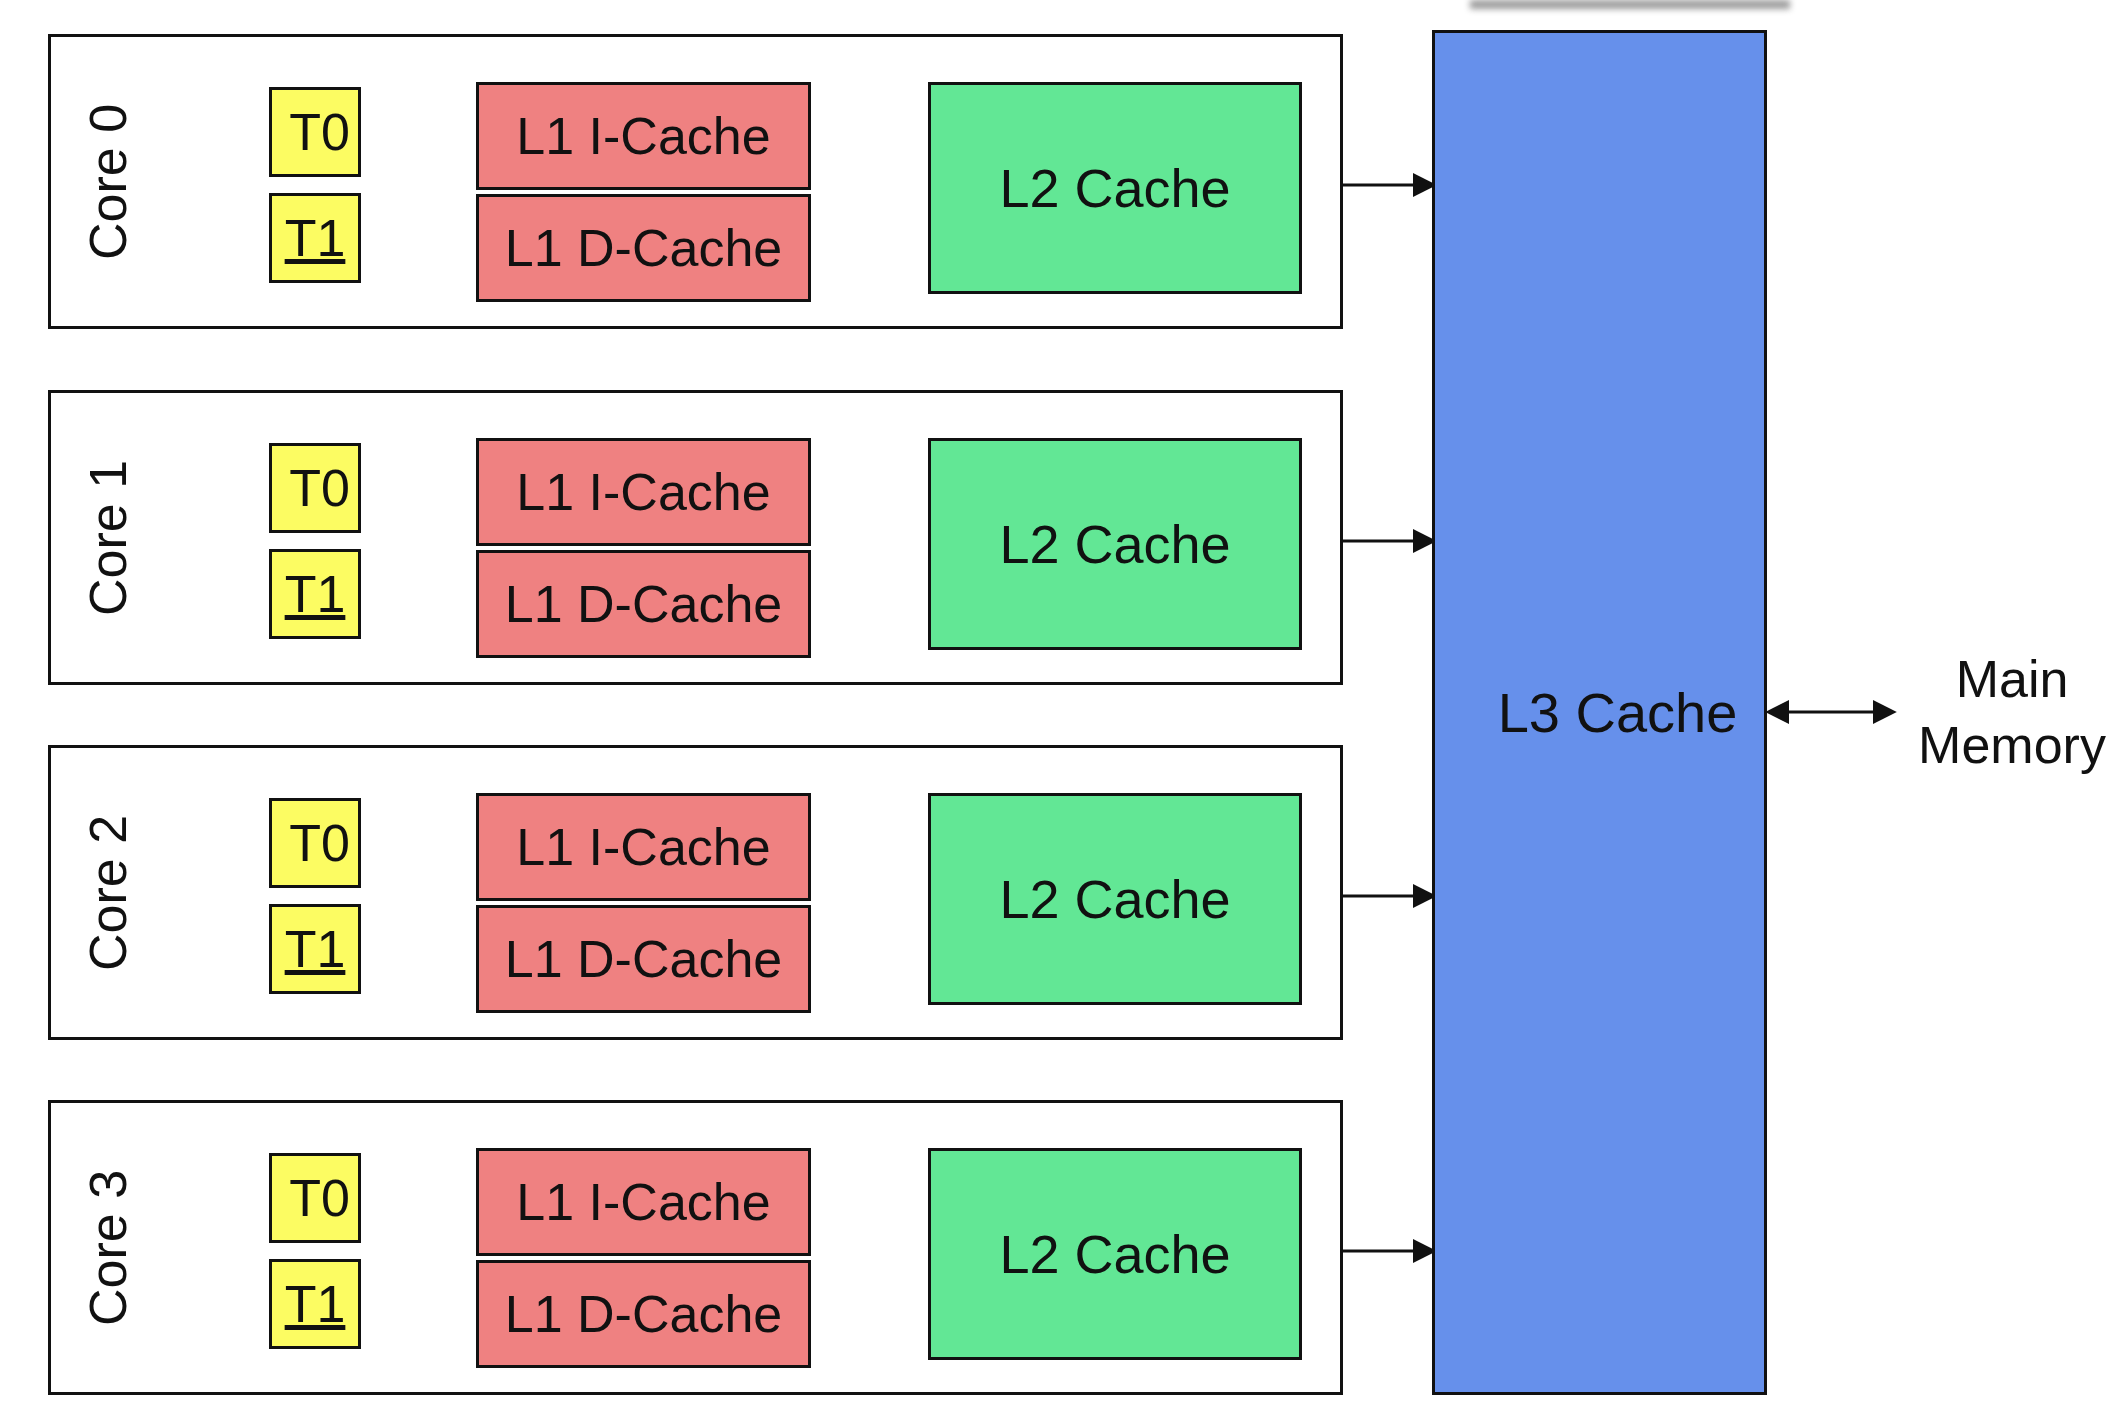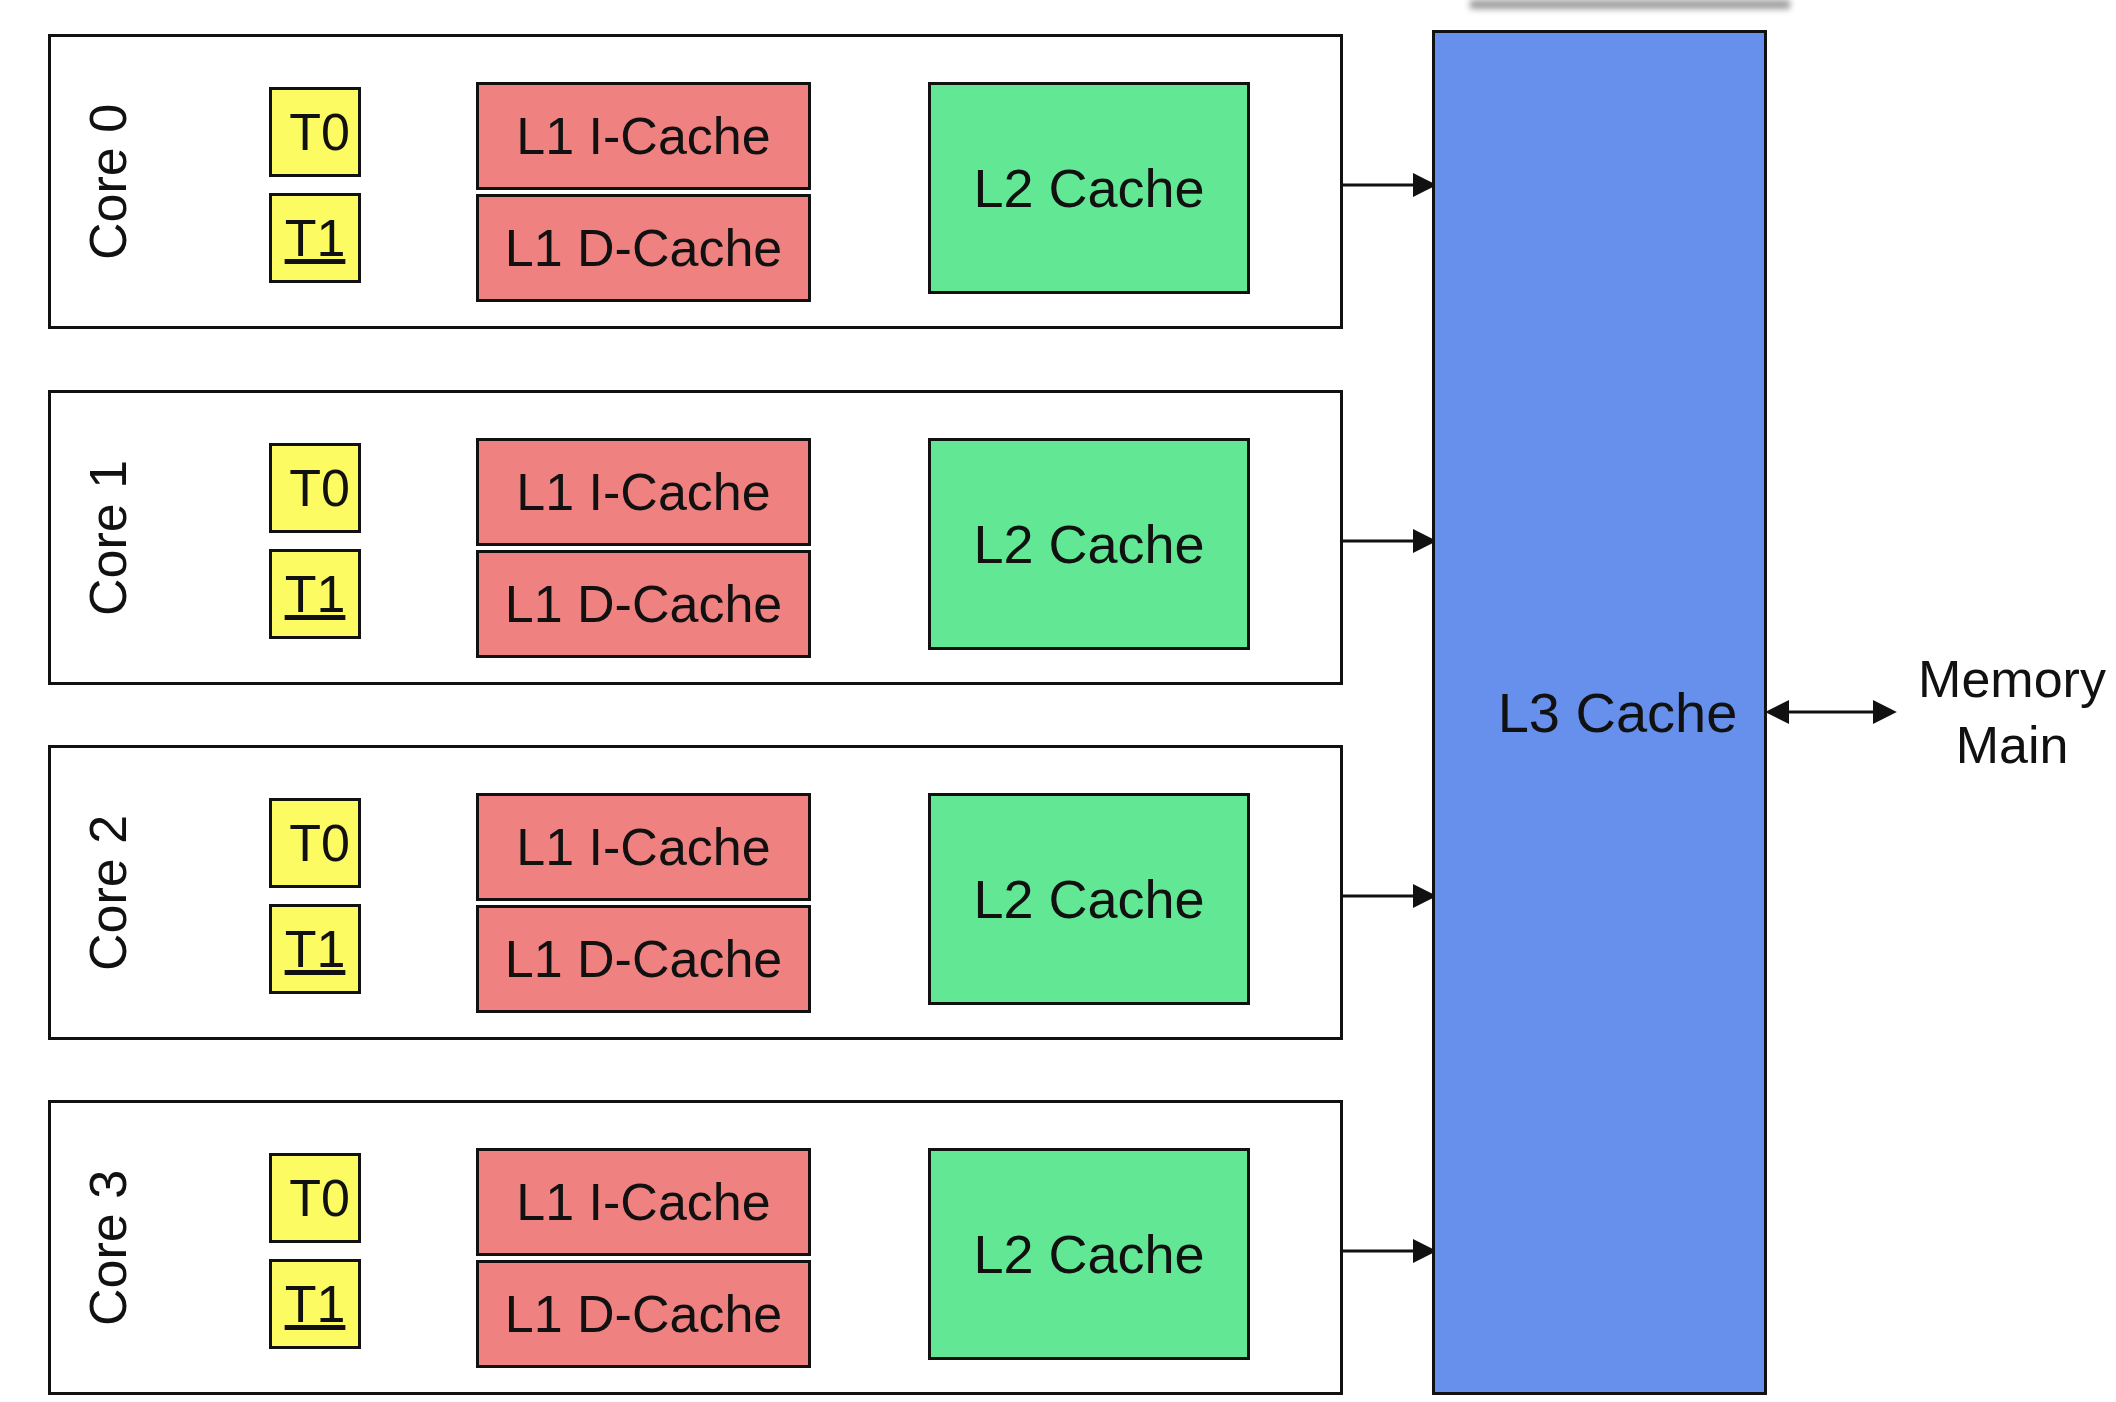--- a/index.html
+++ b/index.html
@@ -30,21 +30,21 @@
     position:absolute;border:3px solid var(--border);
     display:flex;align-items:center;justify-content:center;
     font-size:52px;white-space:nowrap;
   }
   .thread{left:218px;width:92px;height:90px;background:var(--thread);}
   .t0{top:50px;padding-left:9px;}
   .t1{top:156px;text-decoration:underline;}
   .l1{left:425px;width:335px;height:108px;background:var(--l1);}
   .l1i{top:45px;}
   .l1d{top:157px;}
-  .l2{left:877px;top:45px;width:322px;height:212px;background:var(--l2);font-size:54px;}
+  .l2{left:877px;top:45px;width:374px;height:212px;background:var(--l2);font-size:54px;}
 
   .l3-box{
     position:absolute;left:1432px;top:30px;width:335px;height:1365px;
     background:var(--l3);border:3px solid var(--border);
     display:flex;align-items:center;justify-content:center;
     font-size:56px;white-space:nowrap;padding-left:36px;
   }
   .main-memory{
     position:absolute;left:1908px;top:646px;width:208px;
     text-align:center;font-size:52px;line-height:66px;
@@ -140,17 +140,17 @@
     <div class="box thread t0">T0</div>
     <div class="box thread t1">T1</div>
     <div class="box l1 l1i">L1 I-Cache</div>
     <div class="box l1 l1d">L1 D-Cache</div>
     <div class="box l2">L2 Cache</div>
   </div>
 
   <div class="l3-box">L3 Cache</div>
 
   <div class="main-memory">
+    <div>Main</div>
     <div>Memory</div>
-    <div>Main</div>
   </div>
 
 </div>
 
 </body></html>

